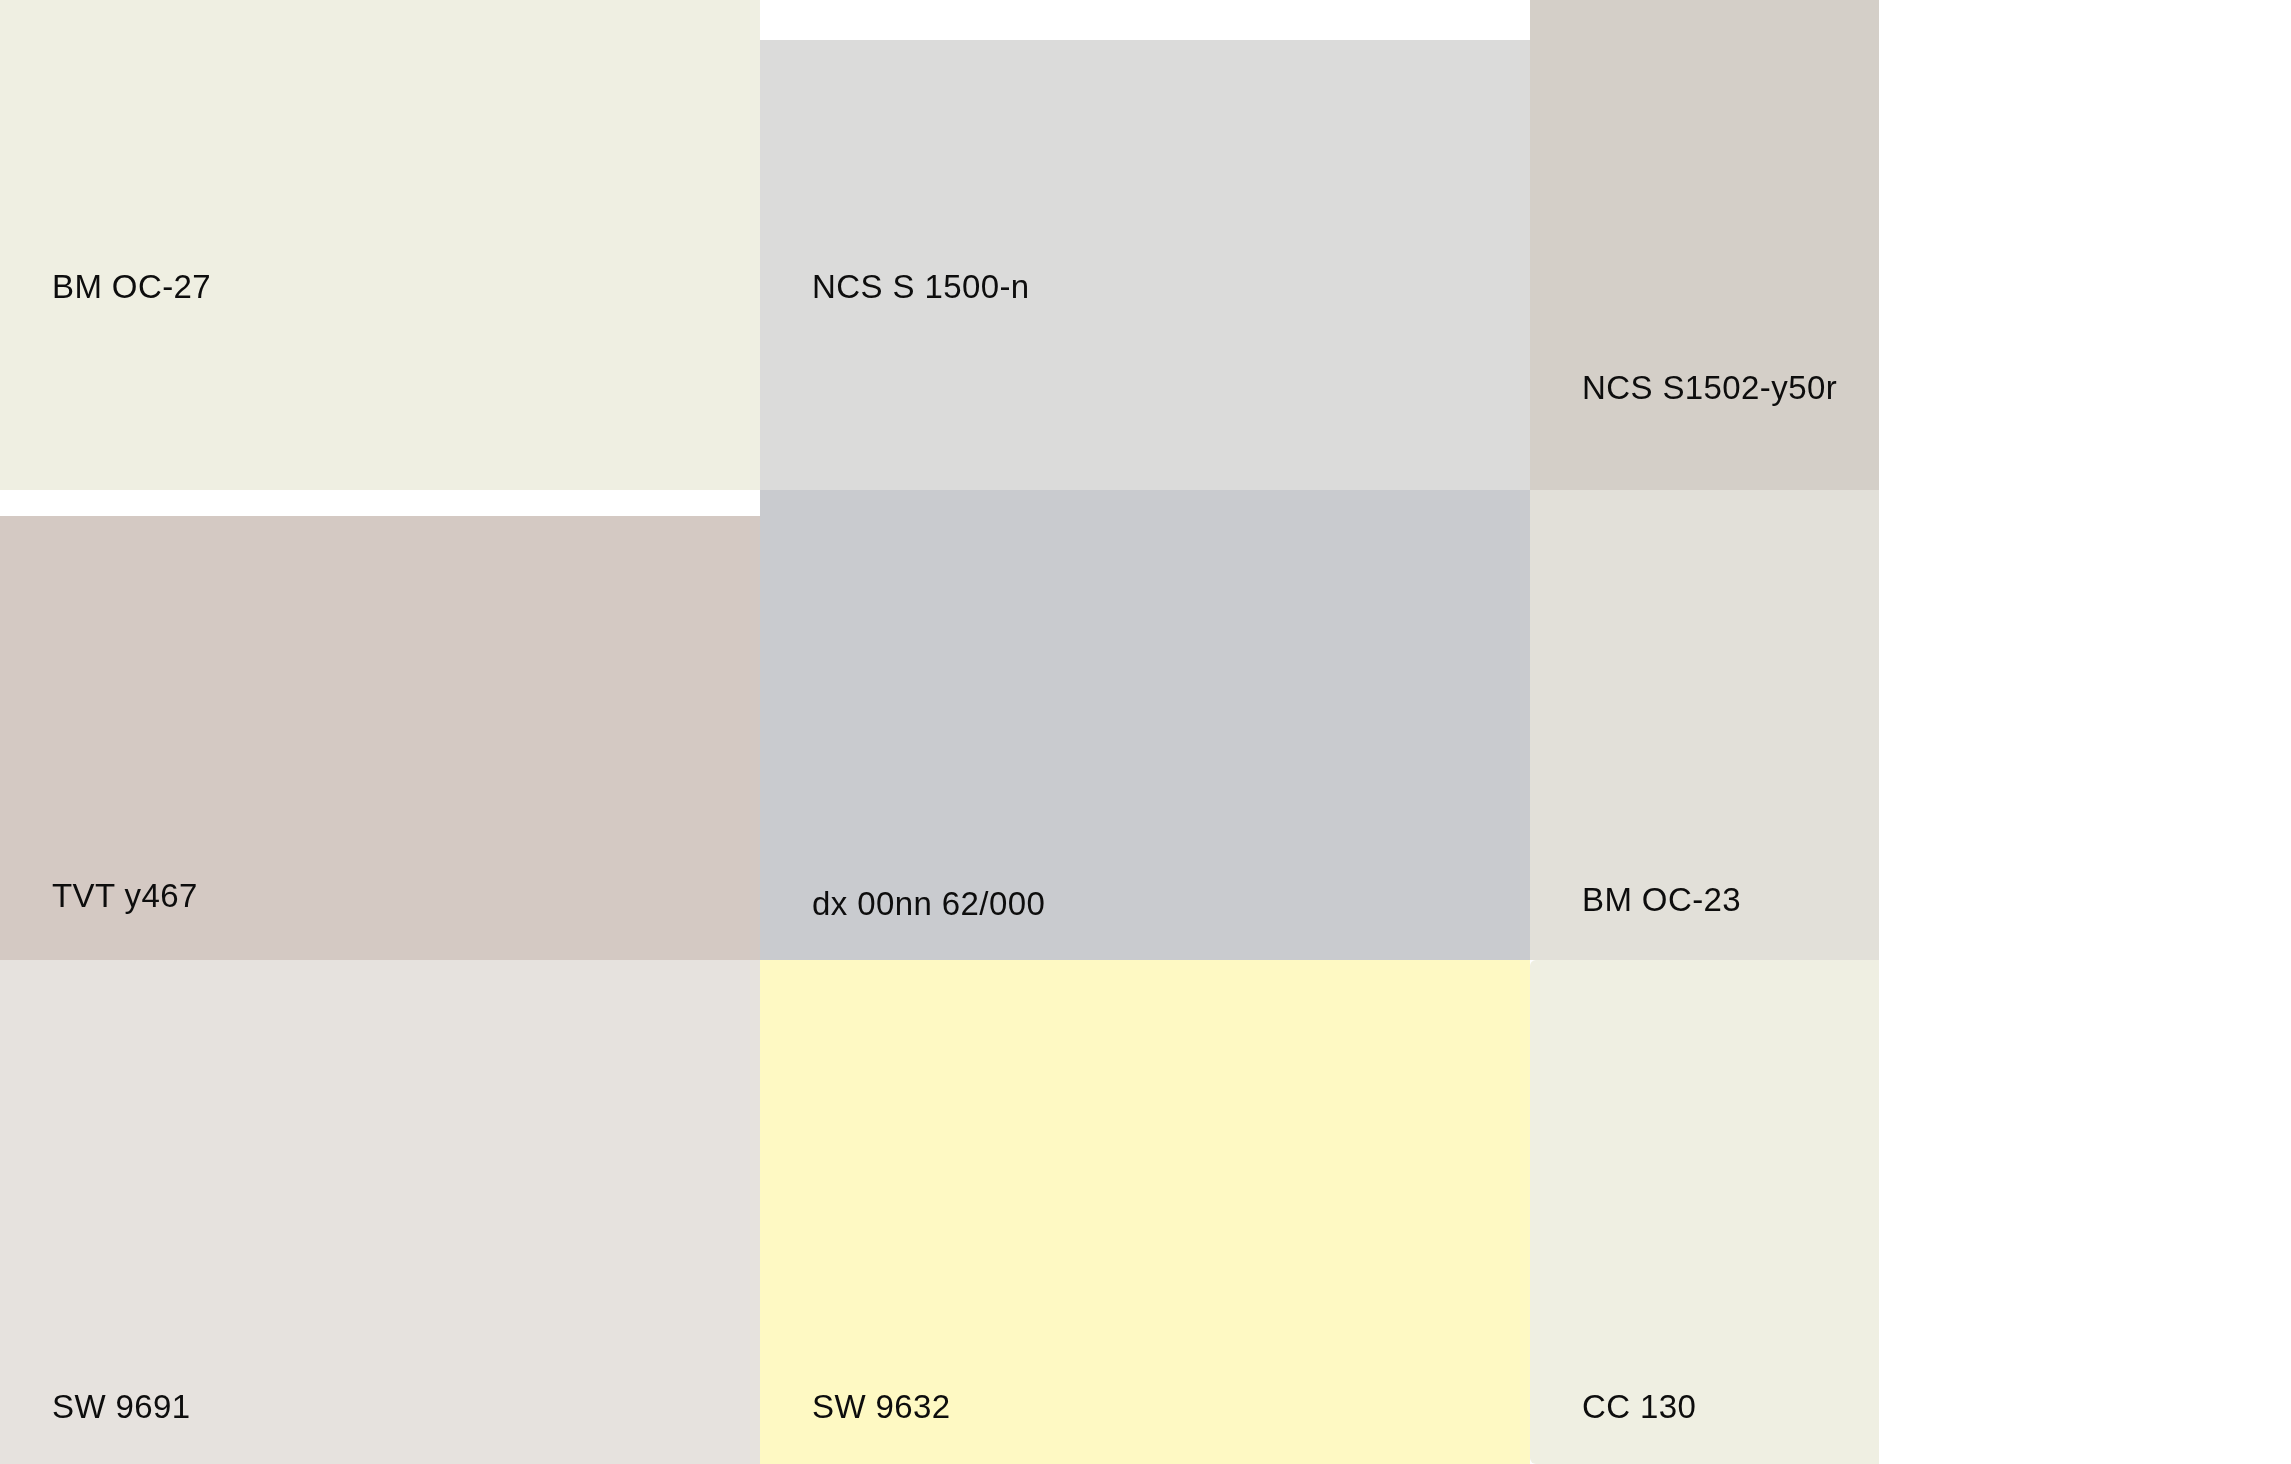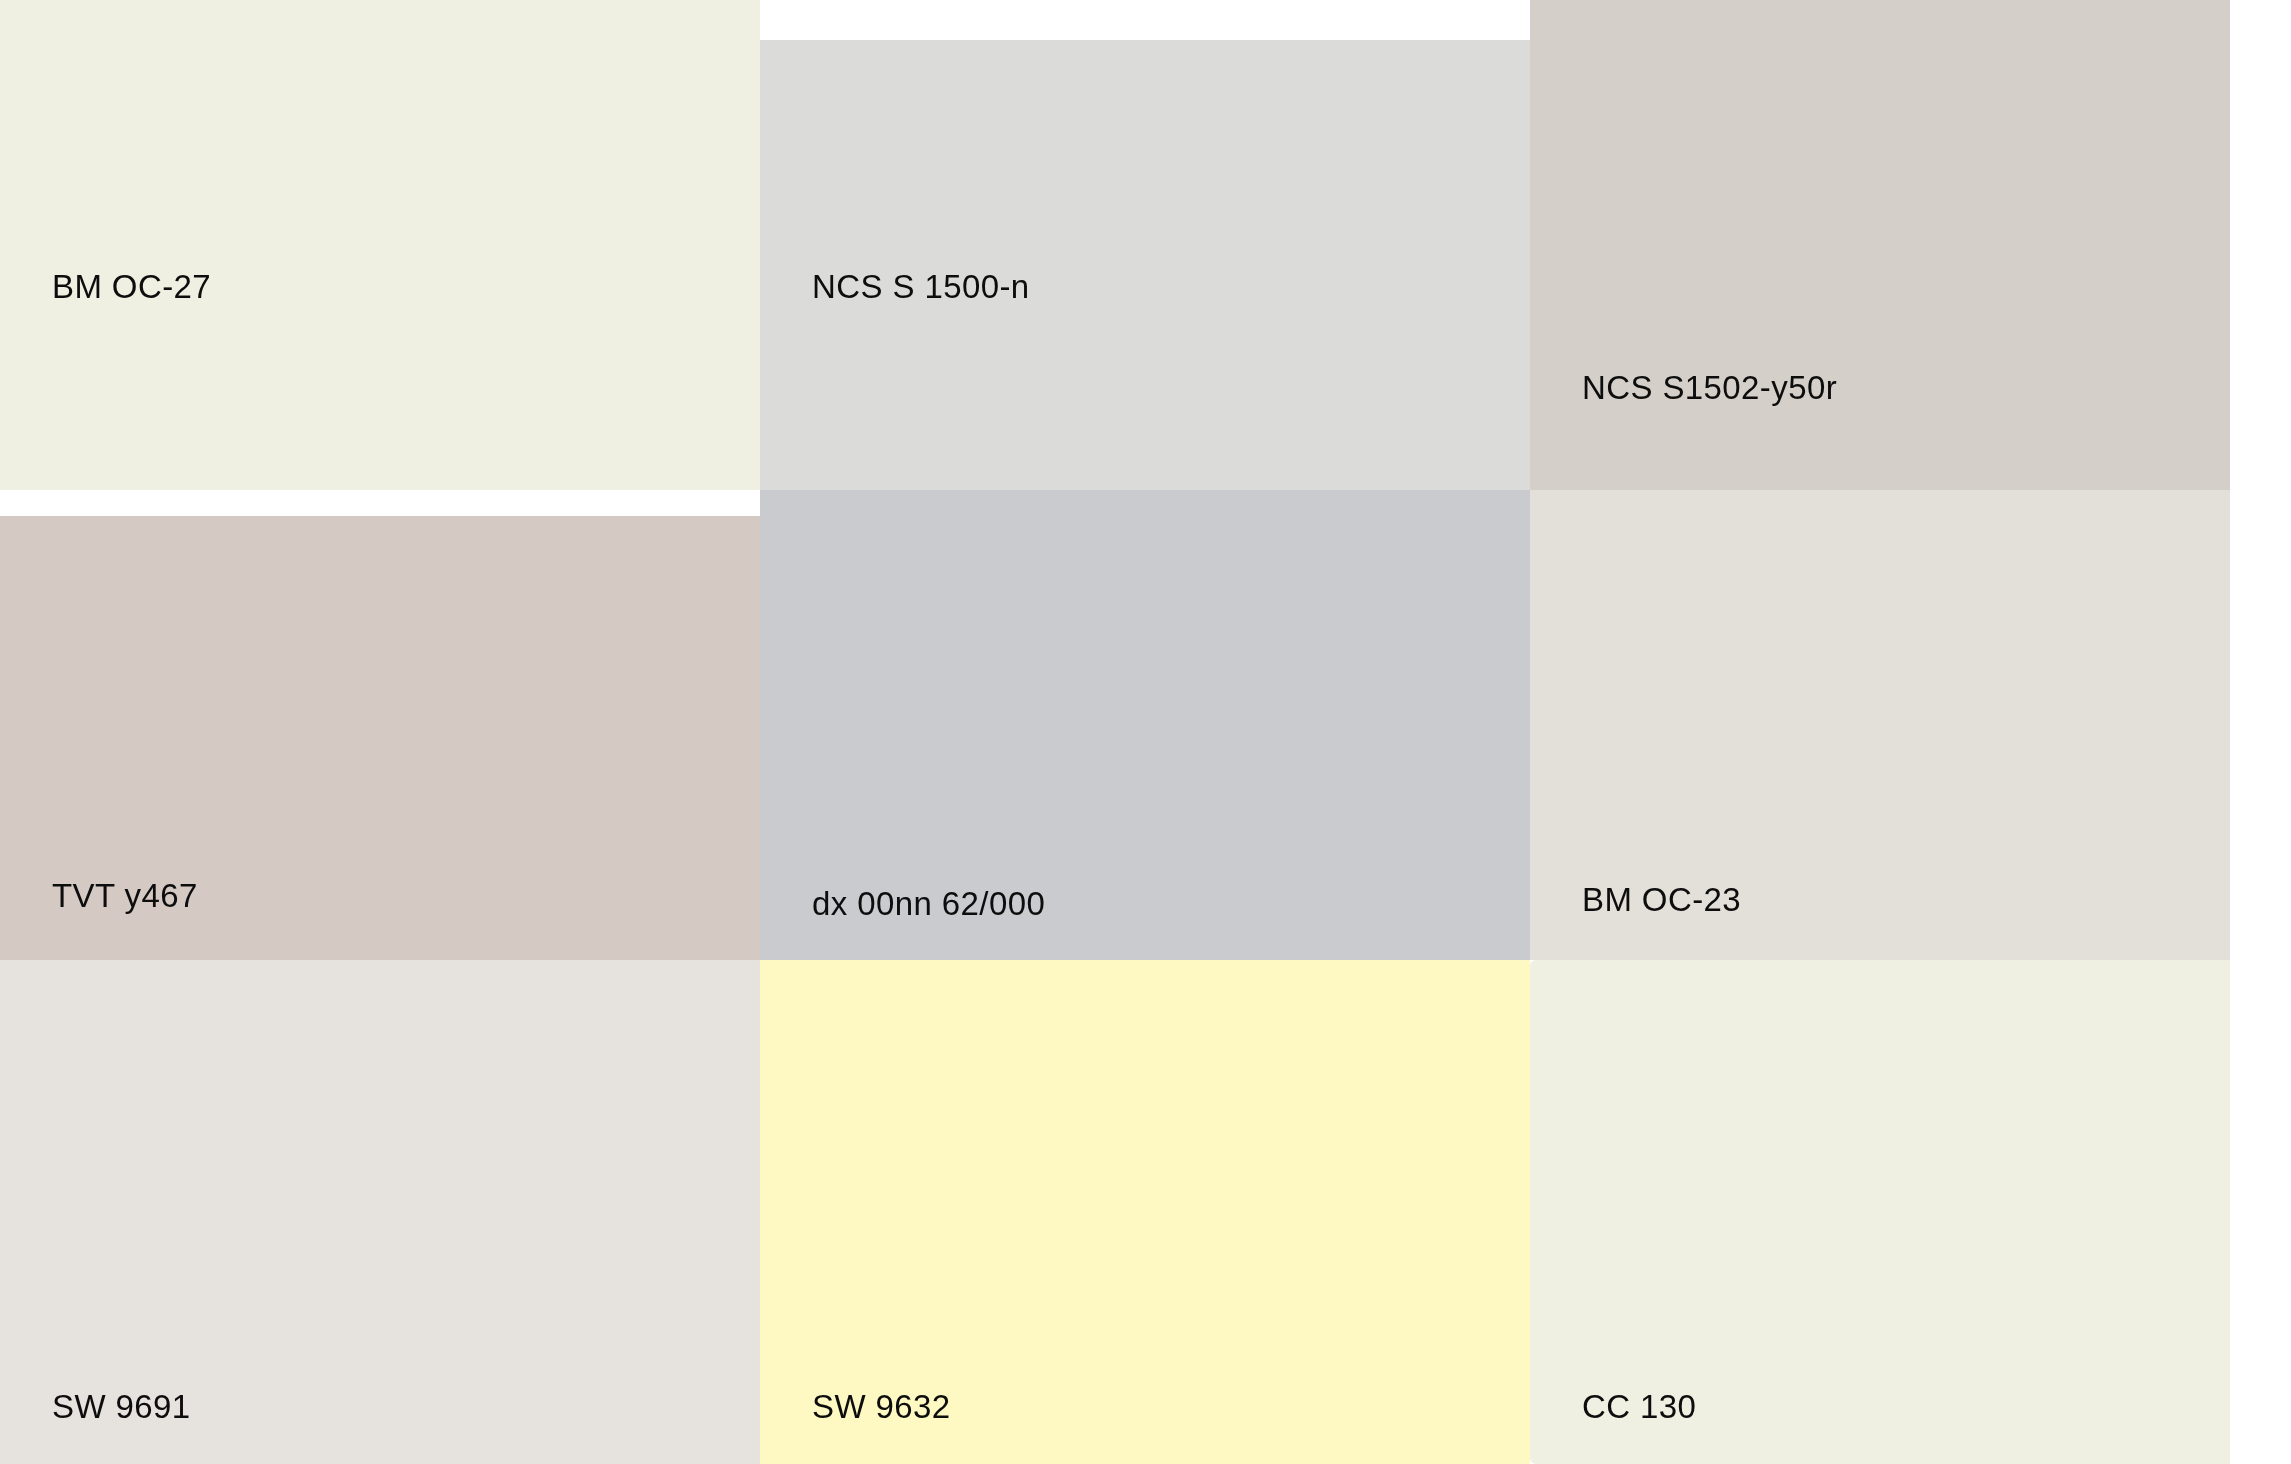--- a/index.html
+++ b/index.html
@@ -5,21 +5,21 @@
 <style>
   html, body {
     margin: 0;
     padding: 0;
     background: #ffffff;
   }
   body {
     font-family: "Liberation Sans", sans-serif;
   }
   .palette-grid {
-    width: 2230px;
+    width: 1879px;
     height: 1464px;
     display: grid;
     grid-template-columns: 760px 770px 761px;
     grid-template-rows: 490px 470px 504px;
     overflow: hidden;
   }
   .swatch {
     position: relative;
     box-sizing: border-box;
     display: flex;

